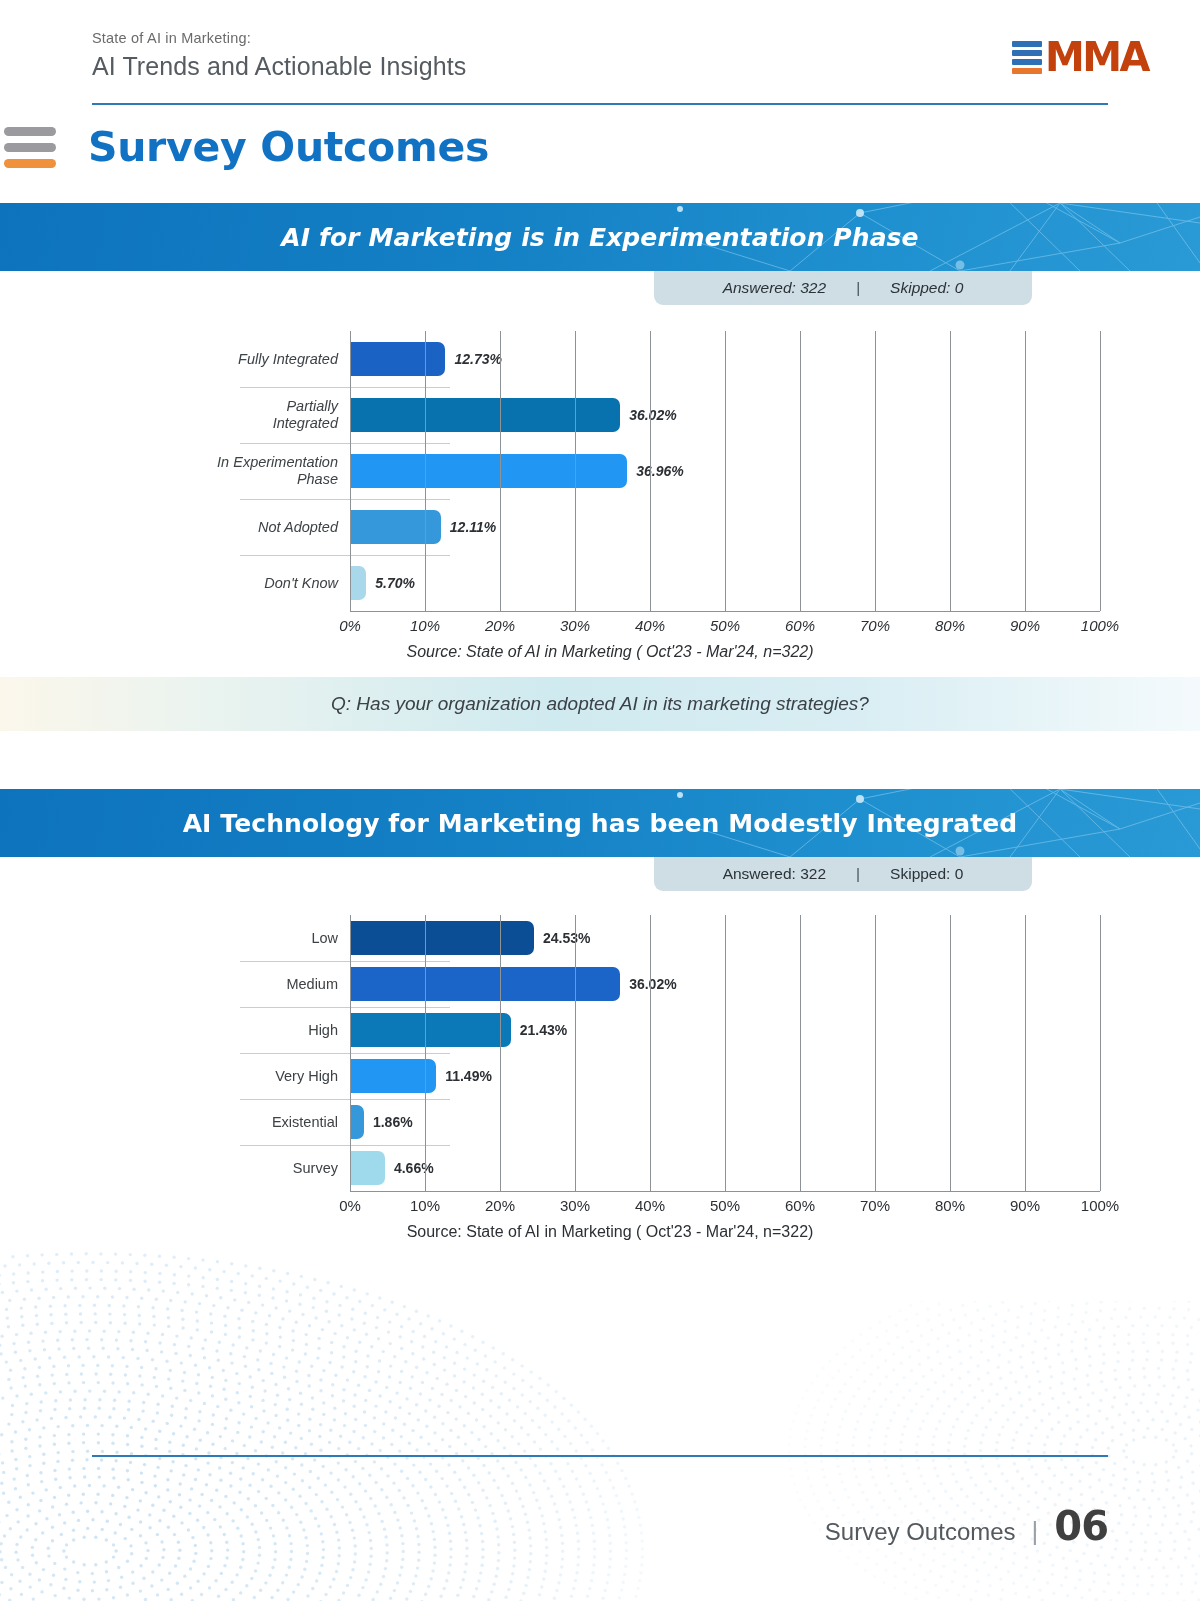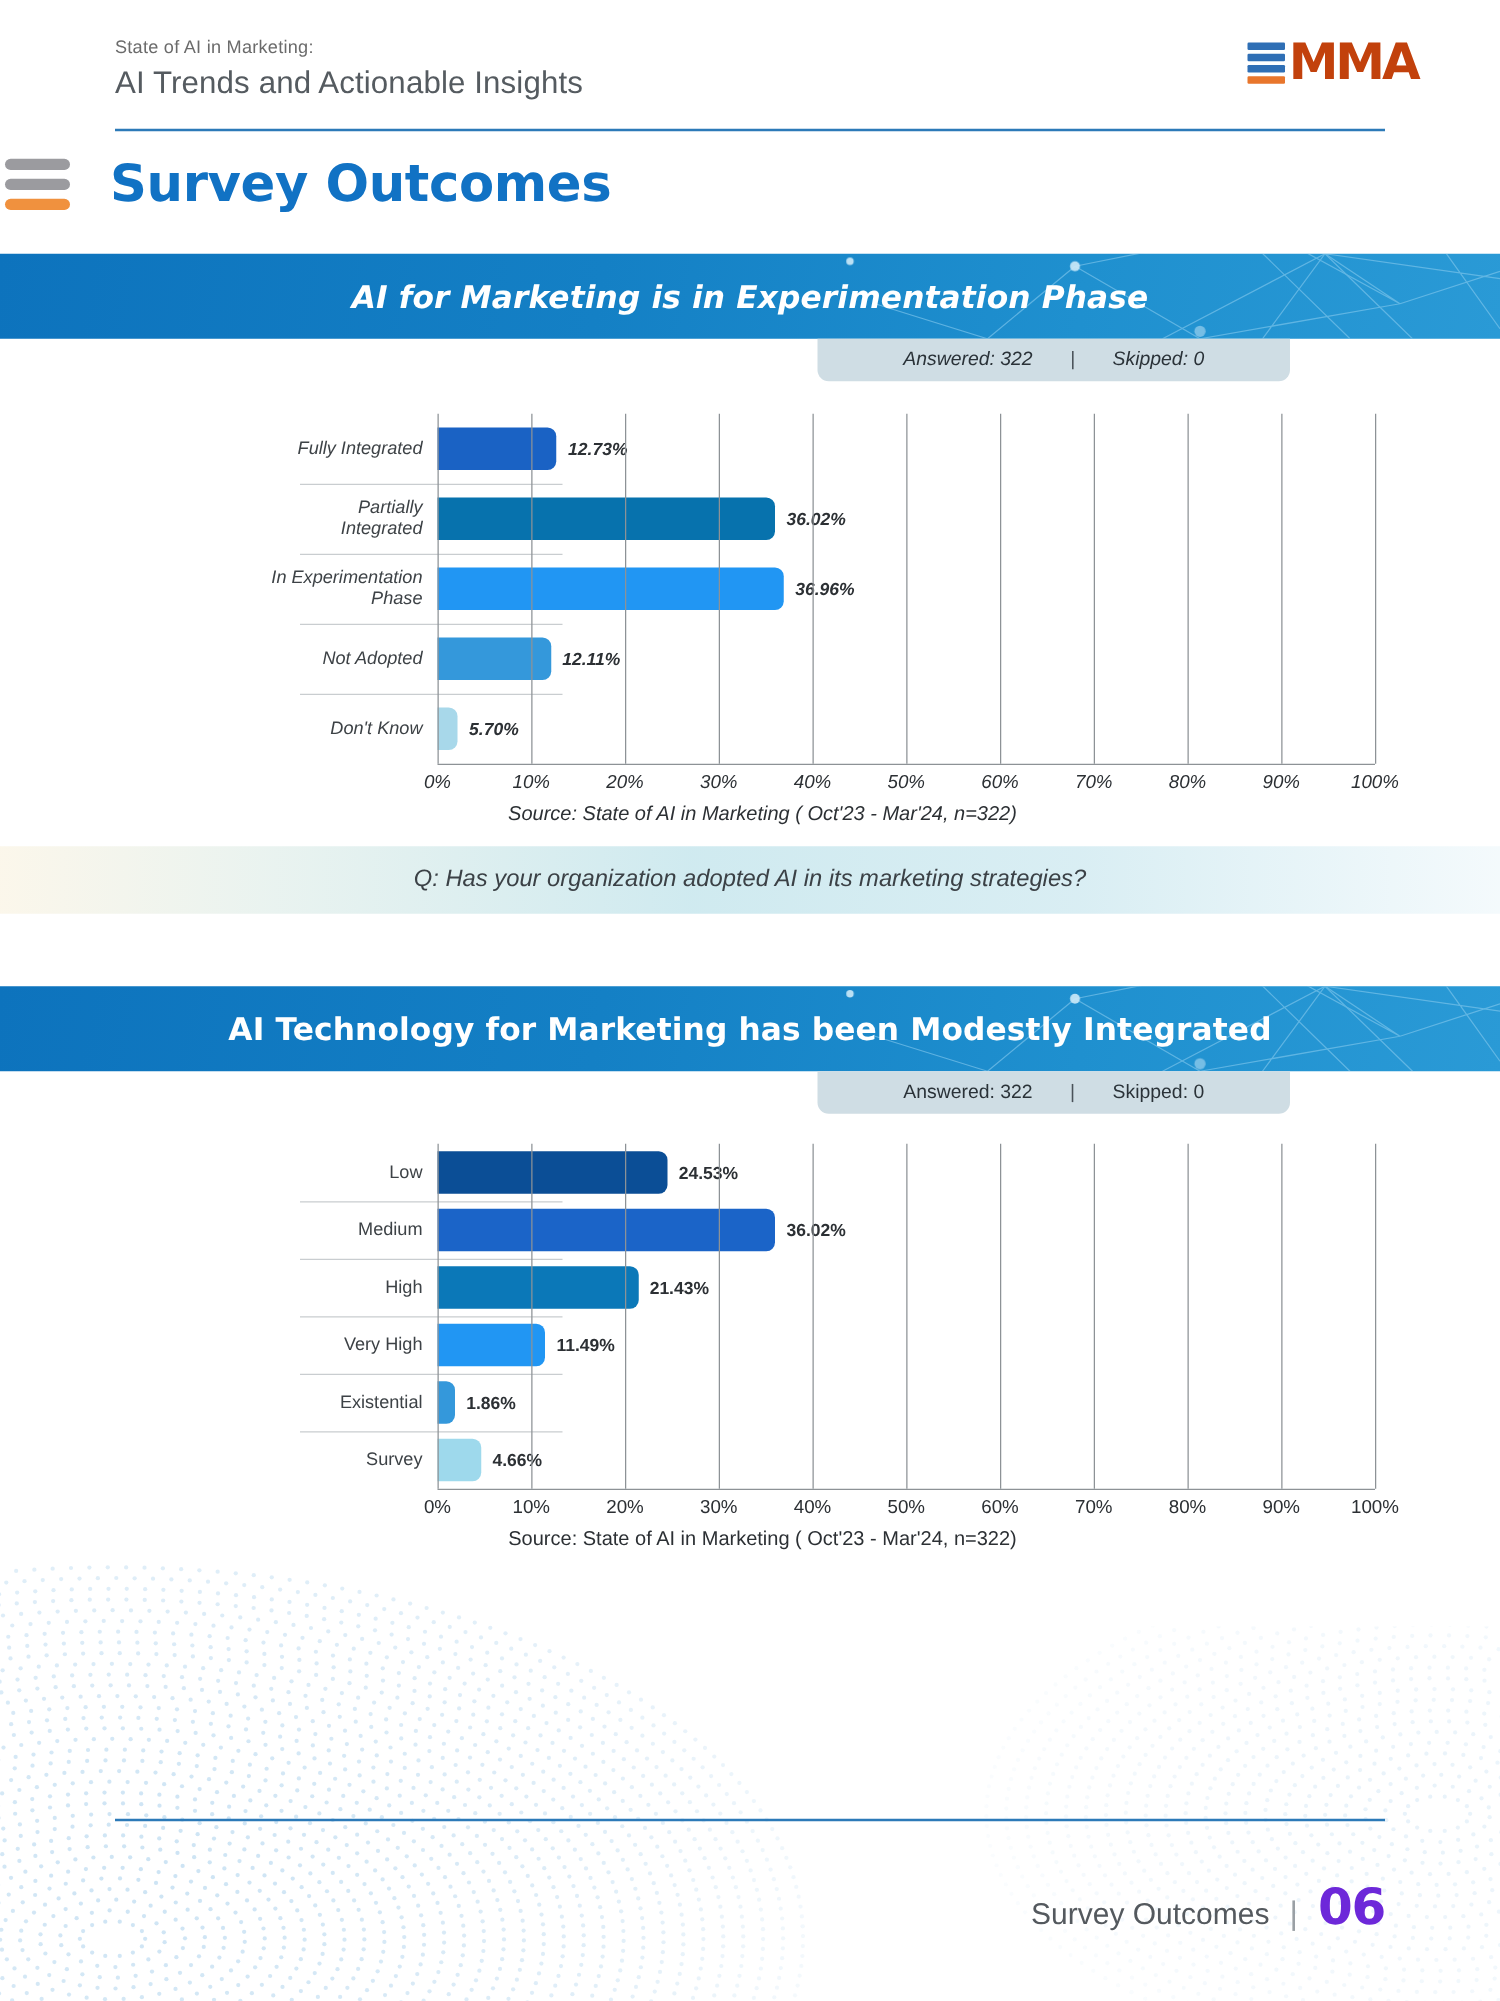--- a/index.html
+++ b/index.html
@@ -25,22 +25,22 @@
     right: -40px; bottom: -30px;
     width: 520px; height: 330px;
     pointer-events: none;
     z-index: 0;
     opacity: .7;
   }
 
   
   .doc-header {
     position: relative; z-index: 4;
-    padding: 30px 66px 0 92px;
-    display: flex; align-items: flex-start; justify-content: space-between;
+    padding: 30px 52px 0 92px;
+    display: flex; align-items: center; justify-content: space-between;
   }
   .hdr-kicker {
     font-size: 14.5px; color: #6b6b6b; letter-spacing: .2px;
     margin-bottom: 6px;
   }
   .hdr-title {
     font-size: 25px; color: #555b60; letter-spacing: .1px; font-weight: 400;
   }
   .hdr-rule {
     position: absolute; left: 92px; right: 92px; top: 103px;
@@ -181,21 +181,21 @@
     z-index: 5;
   }
   .footer-rule { height: 2px; background: #2c7ab8; }
   .footer-row {
     display: flex; align-items: baseline; justify-content: flex-end; gap: 16px;
     margin-top: 22px;
   }
   .footer-label { font-size: 24px; color: #54595e; }
   .footer-sep { font-size: 26px; color: #9aa0a5; }
   .footer-page {
-    font-size: 40px; font-weight: 700; color: #6d28d9;
+    font-size: 40px; font-weight: 700; color: #404040;
     font-family: "DejaVu Sans", sans-serif; letter-spacing: -1px; margin-top: 24px;
   }
 </style>
 </head>
 <body>
 
 <svg class="moire" viewBox="0 0 760 520">
   <defs>
     <radialGradient id="fadeL" cx="25%" cy="72%" r="78%">
       <stop offset="0%" stop-color="#5ba7dd" stop-opacity=".55"></stop>

